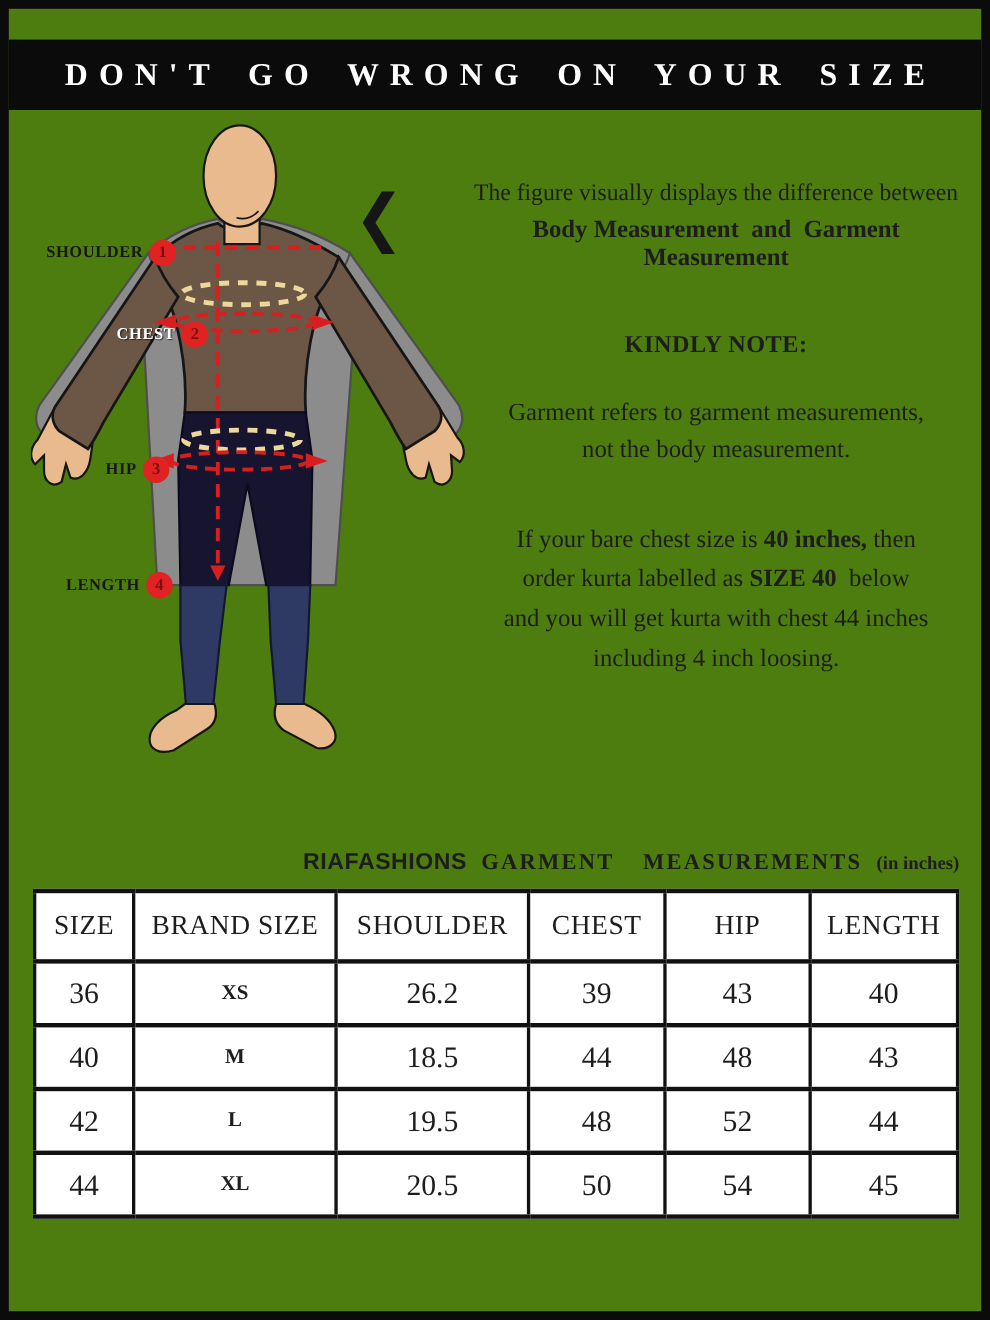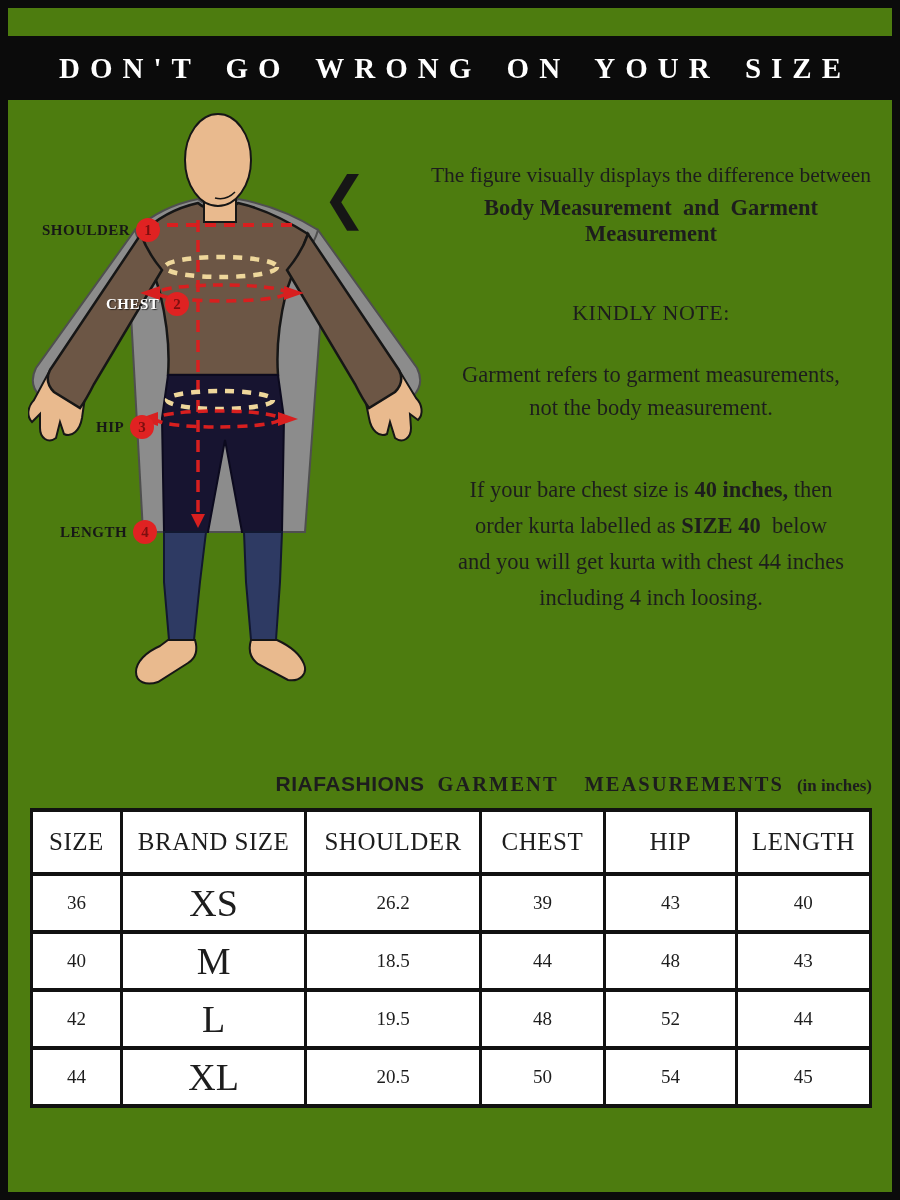--- a/index.html
+++ b/index.html
@@ -32,21 +32,21 @@
   }
   .chevron {
     position:absolute; left:314px; top:158px; font-size:54px; font-weight:700;
     color:#161616; font-family:"DejaVu Sans", sans-serif; transform:scaleY(1.05);
   }
   
   .rcol { position:absolute; left:412px; width:462px; text-align:center; }
   .intro { top:155px; }
   .intro-line1 { font-size:21.5px; }
   .intro-line2 { font-size:22.5px; font-weight:700; margin-top:7px; white-space:pre-wrap; }
-  .kindly { top:292px; font-size:22px; font-weight:400; letter-spacing:0.5px; }
+  .kindly { top:292px; font-size:22px; font-weight:700; letter-spacing:0.5px; }
   .sizing-ref { top:350px; font-size:22.5px; line-height:33px; }
   .chest-note { top:464px; font-size:22.5px; line-height:36px; }
   .chest-note b, .prewrap { white-space:pre-wrap; }
   
   .legend { position:absolute; left:34px; top:694px; }
   .legend-row { display:flex; align-items:center; margin-bottom:9px; }
   .legend-dot { border-radius:50%; flex:0 0 auto; }
   .dot-garment { width:21px; height:21px; background:#e02222; margin:0 14px 0 5px; }
   .dot-body { width:25px; height:25px; background:#f2d99c; margin:0 12px 0 3px; }
   .legend-text { font-weight:700; font-size:16.5px; letter-spacing:0.8px; color:#171717; }
@@ -60,22 +60,22 @@
   .tbl-title-unit { font-weight:700; font-size:17px; }
   table.size-table {
     position:absolute; left:22px; top:800px; width:842px;
     border-collapse:collapse; table-layout:fixed; background:#ffffff;
   }
   .size-table th, .size-table td {
     border:3px solid #111111; border-top-width:4px; border-bottom-width:4px;
     text-align:center; vertical-align:middle; font-weight:400;
   }
   .size-table th { height:64px; font-size:25px; letter-spacing:0.5px; }
-  .size-table td { height:58px; font-size:19px; }
-  .size-table td.brand { font-size:38px; }
+  .size-table td { height:58px; font-size:27px; }
+  .size-table td.brand { font-size:19px;font-weight:bold; }
 </style>
 </head>
 <body>
 
 <div class="page">
 
   <div class="banner">
     <span class="banner-text">DON'T GO WRONG ON YOUR SIZE</span>
   </div>
 

